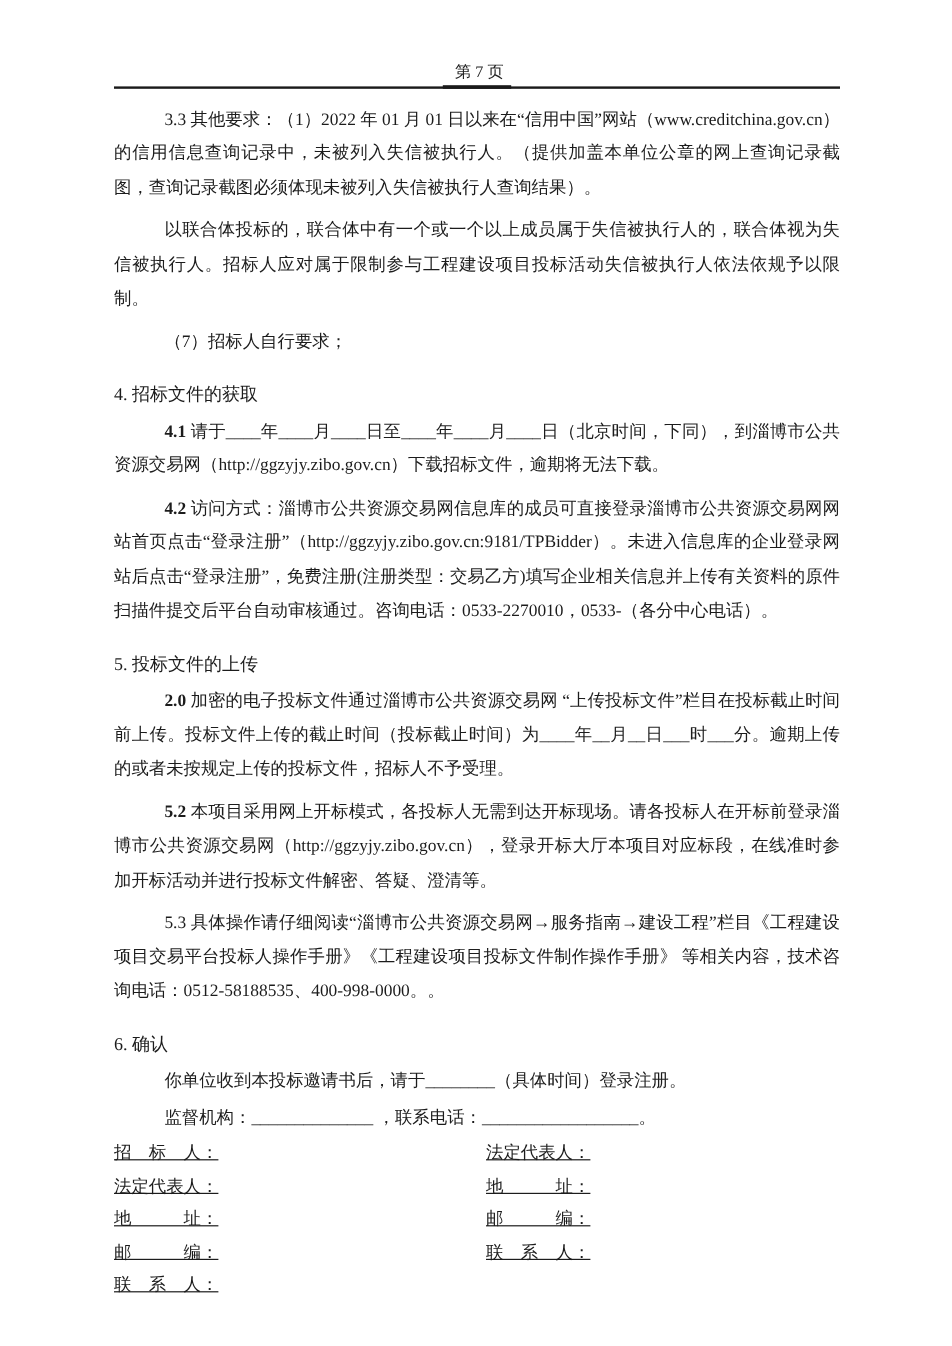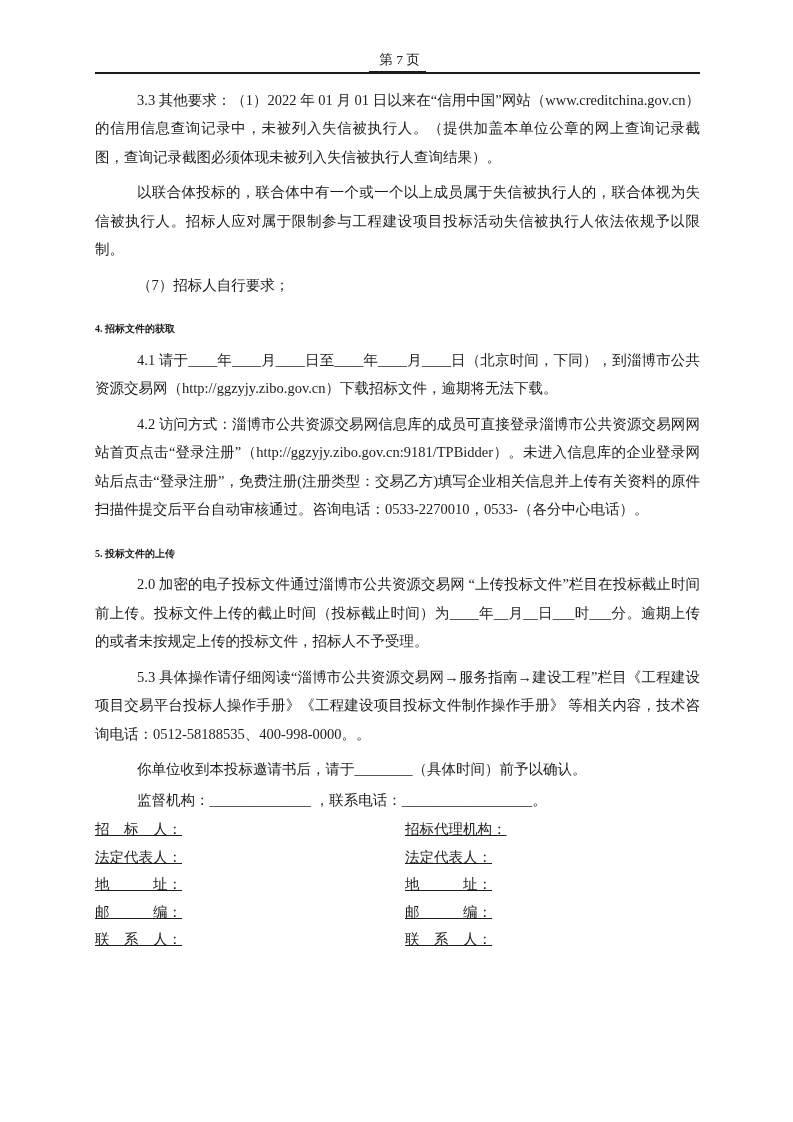--- a/index.html
+++ b/index.html
@@ -35,27 +35,27 @@
   .content {
     margin-top: 12px;
     text-align: justify;
   }
   p.para {
     margin: 7px 0;
     text-indent: 42px;
   }
   p.para.tight { margin: 2px 0; }
   h3.hd {
-    font-size: 10px;
-    font-weight: bold;
+    font-size: 15px;
+    font-weight: normal;
     margin: 16px 0 1px 0;
     line-height: 28.5px;
     text-indent: 0;
   }
-  b.num { font-weight: normal; }
+  b.num { font-weight: bold; }
   .ul {
     text-underline-offset: 3px;
   }
   .contacts {
     display: flex;
     margin-top: 2px;
     line-height: 27.6px;
   }
   .contacts .col-left  { width: 310px; }
   .contacts .col-right { flex: 1; }
@@ -81,40 +81,41 @@
     <h3 class="hd">4. 招标文件的获取</h3>
 
     <p class="para tight"><b class="num">4.1</b><span> 请于____年____月____日至____年____月____日（北京时间，下同），到淄博市公共资源交易网（http://ggzyjy.zibo.gov.cn）下载招标文件，逾期将无法下载。</span></p>
 
     <p class="para"><b class="num">4.2</b><span> 访问方式：淄博市公共资源交易网信息库的成员可直接登录淄博市公共资源交易网网站首页点击“登录注册”（http://ggzyjy.zibo.gov.cn:9181/TPBidder）。未进入信息库的企业登录网站后点击“登录注册”，免费注册(注册类型：</span><span class="ul">交易乙方</span><span>)填写企业相关信息并上传有关资料的原件扫描件提交后平台自动审核通过。咨询电话：0533-2270010，0533-</span><span class="ul">（各分中心电话）</span><span>。</span></p>
 
     <h3 class="hd">5. 投标文件的上传</h3>
 
     <p class="para tight"><b class="num">2.0</b><span> 加密的电子投标文件通过淄博市公共资源交易网 “上传投标文件”栏目在投标截止时间前上传。投标文件上传的截止时间（投标截止时间）为____年__月__日___时___分。逾期上传的或者未按规定上传的投标文件，招标人不予受理。</span></p>
 
+    <p class="para"><b class="num">5.2</b><span> 本项目采用网上开标模式，各投标人无需到达开标现场。请各投标人在开标前登录淄博市公共资源交易网（http://ggzyjy.zibo.gov.cn），登录开标大厅本项目对应标段，在线准时参加开标活动并进行投标文件解密、答疑、澄清等。</span></p>
 
     <p class="para">5.3 具体操作请仔细阅读“淄博市公共资源交易网→服务指南→建设工程”栏目《工程建设项目交易平台投标人操作手册》《工程建设项目投标文件制作操作手册》 等相关内容，技术咨询电话：0512-58188535、400-998-0000。。</p>
 
+    <h3 class="hd">6. 确认</h3>
 
-    <p class="para tight">你单位收到本投标邀请书后，请于________（具体时间）前予以确认。</p>
+    <p class="para tight">你单位收到本投标邀请书后，请于________（具体时间）登录注册。</p>
 
 
     <p class="para tight">监督机构：______________ ，联系电话：__________________。</p>
 
 
     <div class="contacts">
       <div class="col-left">
         <div class="contact-row">招　标　人：</div>
         <div class="contact-row">法定代表人：</div>
         <div class="contact-row">地　　　址：</div>
         <div class="contact-row">邮　　　编：</div>
         <div class="contact-row">联　系　人：</div>
       </div>
       <div class="col-right">
-        <div class="contact-row">招标代理机构：</div>
         <div class="contact-row">法定代表人：</div>
         <div class="contact-row">地　　　址：</div>
         <div class="contact-row">邮　　　编：</div>
         <div class="contact-row">联　系　人：</div>
       </div>
     </div>
 
   </div>
 </div>
 

